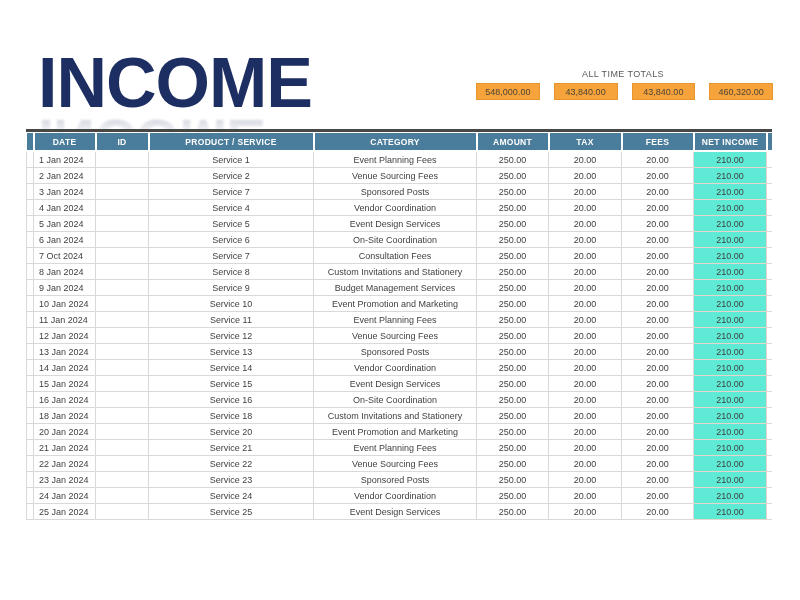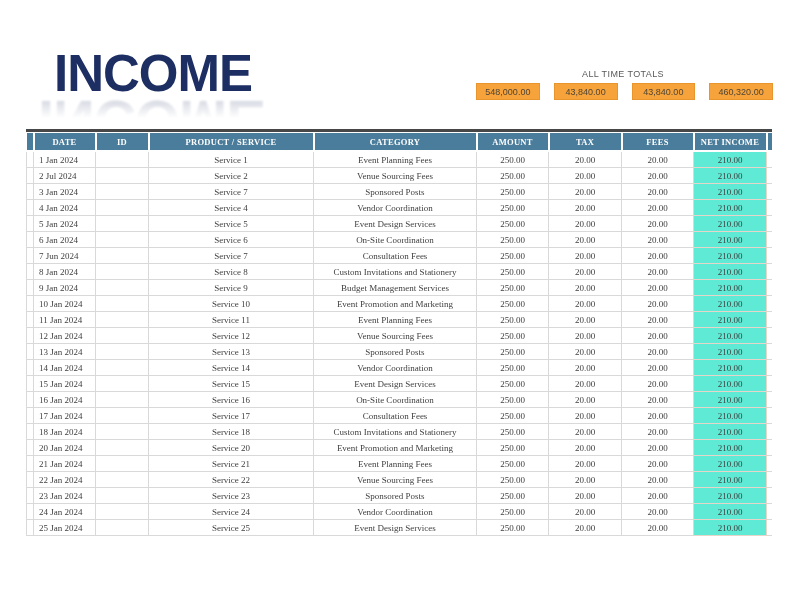--- a/index.html
+++ b/index.html
@@ -5,22 +5,22 @@
   html,body{margin:0;padding:0;}
   body{
     width:800px;height:600px;background:#ffffff;position:relative;overflow:hidden;
     font-family:"Liberation Sans", sans-serif;
     -webkit-font-smoothing:antialiased;
   }
 
   
   .title-wrap{position:absolute;left:38px;top:48px;line-height:1;}
   .page-title{
-    font-size:51px;font-weight:bold;color:#1c2e62;letter-spacing:-1px;
-    line-height:1;display:block;margin-left:16px;
+    font-size:70px;font-weight:bold;color:#1c2e62;letter-spacing:-1px;
+    line-height:1;display:block;
   }
   .page-title-reflection{
     font-size:58px;font-weight:bold;color:#32406f;letter-spacing:-1px;line-height:1;
     display:block;transform:scaleY(-1);margin-top:-7px;opacity:.38;
     filter:blur(1.2px);
     -webkit-mask-image:linear-gradient(to bottom, transparent 55%, rgba(0,0,0,.75) 100%);
     mask-image:linear-gradient(to bottom, transparent 55%, rgba(0,0,0,.75) 100%);
     pointer-events:none;user-select:none;
   }
 
@@ -34,21 +34,21 @@
   }
   .total-cell{
     flex:1;height:17px;line-height:17px;text-align:center;
     background:#f6a33c;border:1px solid #e8952e;box-sizing:border-box;
     font-size:9px;color:#4f4535;
   }
 
   
   .table-wrap{position:absolute;left:26px;top:129px;width:746px;height:417px;overflow:hidden;}
   .table-topbar{height:3px;background:#474747;margin-bottom:1px;}
-  table{border-collapse:collapse;table-layout:fixed;width:746px;font-family:Liberation Serif, serif;}
+  table{border-collapse:collapse;table-layout:fixed;width:746px;}
   col.c-stub-l{width:7px;}  col.c-date{width:62px;}  col.c-id{width:53px;}
   col.c-product{width:165px;} col.c-category{width:163px;}
   col.c-amount{width:72px;} col.c-tax{width:73px;} col.c-fees{width:72px;}
   col.c-net{width:73px;}   col.c-stub-r{width:6px;}
 
   thead th{
     background:#4a7c9b;color:#ffffff;font-size:8.5px;font-weight:bold;
     height:17px;padding:0;text-align:center;letter-spacing:.3px;
     border-left:2px solid #ffffff;border-right:2px solid #ffffff;border-bottom:2px solid #ffffff;
   }
@@ -117,21 +117,21 @@
     <td class="cell-category">Event Planning Fees</td>
     <td class="cell-amount">250.00</td>
     <td class="cell-tax">20.00</td>
     <td class="cell-fees">20.00</td>
     <td class="cell-net">210.00</td>
     <td class="cell-stub"></td>
   </tr>
 
   <tr>
     <td class="cell-stub"></td>
-    <td class="cell-date">2 Jul 2024</td>
+    <td class="cell-date">2 Jan 2024</td>
     <td class="cell-id"></td>
     <td class="cell-product">Service 2</td>
     <td class="cell-category">Venue Sourcing Fees</td>
     <td class="cell-amount">250.00</td>
     <td class="cell-tax">20.00</td>
     <td class="cell-fees">20.00</td>
     <td class="cell-net">210.00</td>
     <td class="cell-stub"></td>
   </tr>
 
@@ -182,21 +182,21 @@
     <td class="cell-category">On-Site Coordination</td>
     <td class="cell-amount">250.00</td>
     <td class="cell-tax">20.00</td>
     <td class="cell-fees">20.00</td>
     <td class="cell-net">210.00</td>
     <td class="cell-stub"></td>
   </tr>
 
   <tr>
     <td class="cell-stub"></td>
-    <td class="cell-date">7 Jun 2024</td>
+    <td class="cell-date">7 Oct 2024</td>
     <td class="cell-id"></td>
     <td class="cell-product">Service 7</td>
     <td class="cell-category">Consultation Fees</td>
     <td class="cell-amount">250.00</td>
     <td class="cell-tax">20.00</td>
     <td class="cell-fees">20.00</td>
     <td class="cell-net">210.00</td>
     <td class="cell-stub"></td>
   </tr>
 
@@ -310,32 +310,20 @@
     <td class="cell-id"></td>
     <td class="cell-product">Service 16</td>
     <td class="cell-category">On-Site Coordination</td>
     <td class="cell-amount">250.00</td>
     <td class="cell-tax">20.00</td>
     <td class="cell-fees">20.00</td>
     <td class="cell-net">210.00</td>
     <td class="cell-stub"></td>
   </tr>
 
-  <tr>
-    <td class="cell-stub"></td>
-    <td class="cell-date">17 Jan 2024</td>
-    <td class="cell-id"></td>
-    <td class="cell-product">Service 17</td>
-    <td class="cell-category">Consultation Fees</td>
-    <td class="cell-amount">250.00</td>
-    <td class="cell-tax">20.00</td>
-    <td class="cell-fees">20.00</td>
-    <td class="cell-net">210.00</td>
-    <td class="cell-stub"></td>
-  </tr>
 
   <tr>
     <td class="cell-stub"></td>
     <td class="cell-date">18 Jan 2024</td>
     <td class="cell-id"></td>
     <td class="cell-product">Service 18</td>
     <td class="cell-category">Custom Invitations and Stationery</td>
     <td class="cell-amount">250.00</td>
     <td class="cell-tax">20.00</td>
     <td class="cell-fees">20.00</td>

